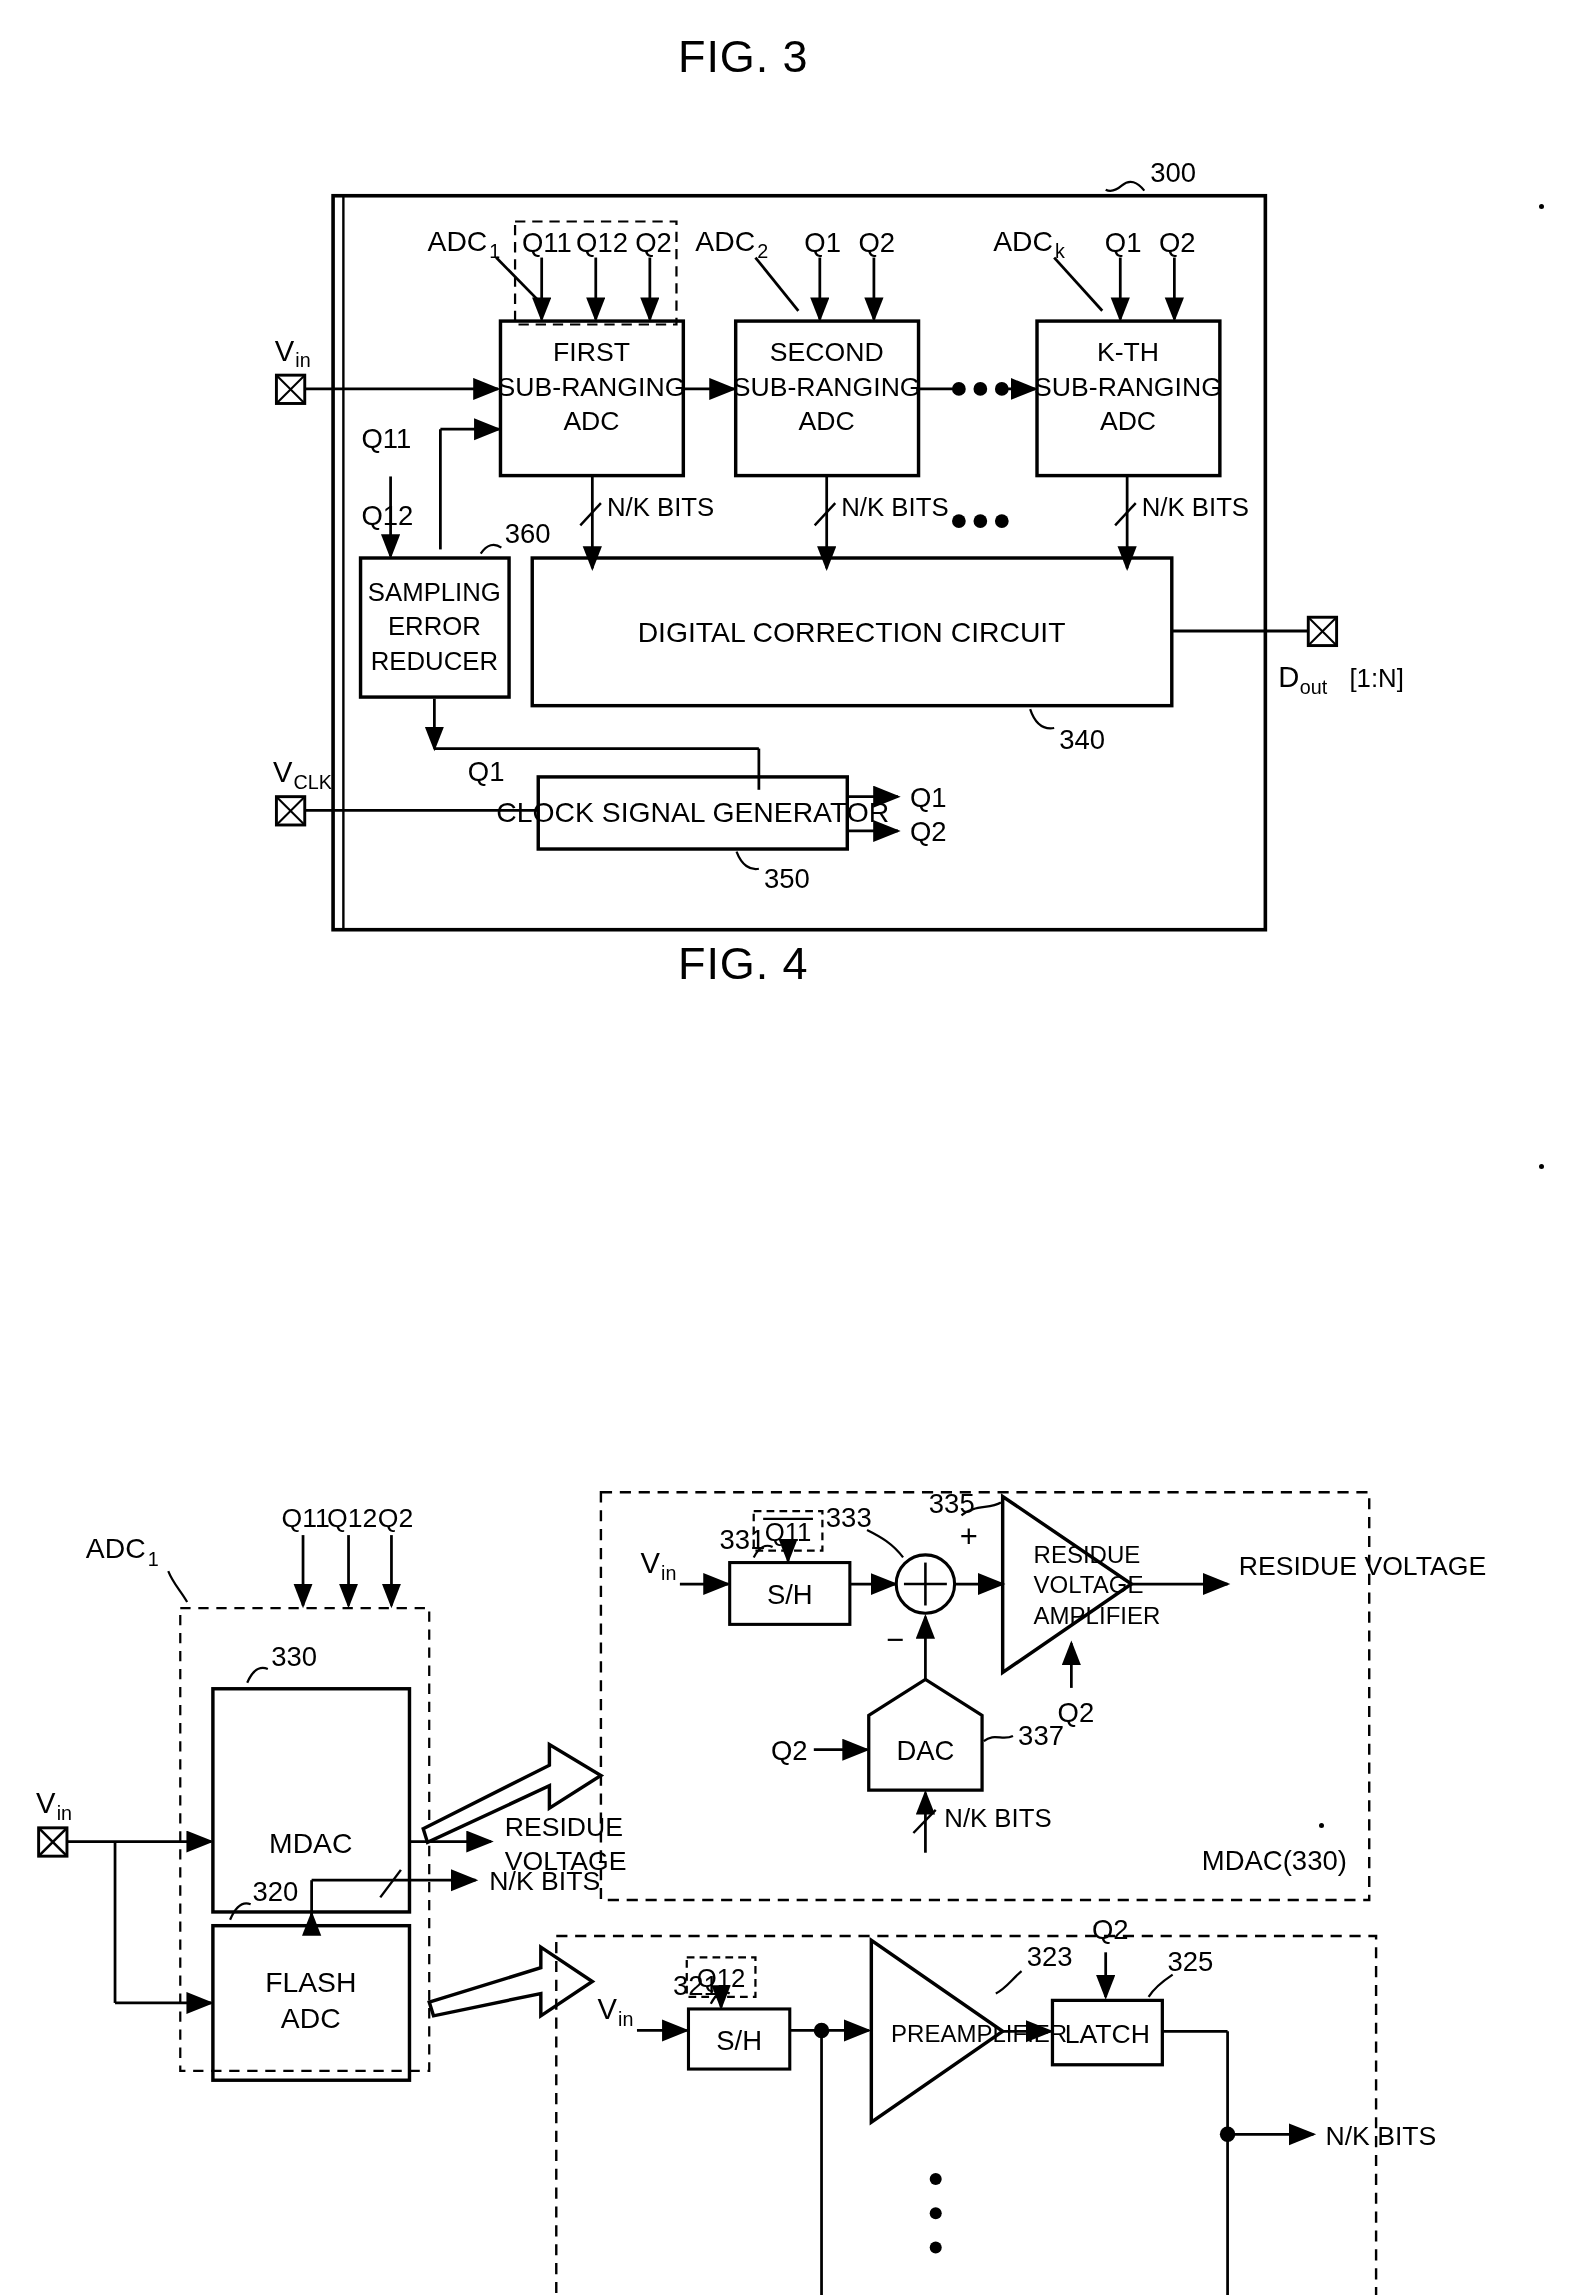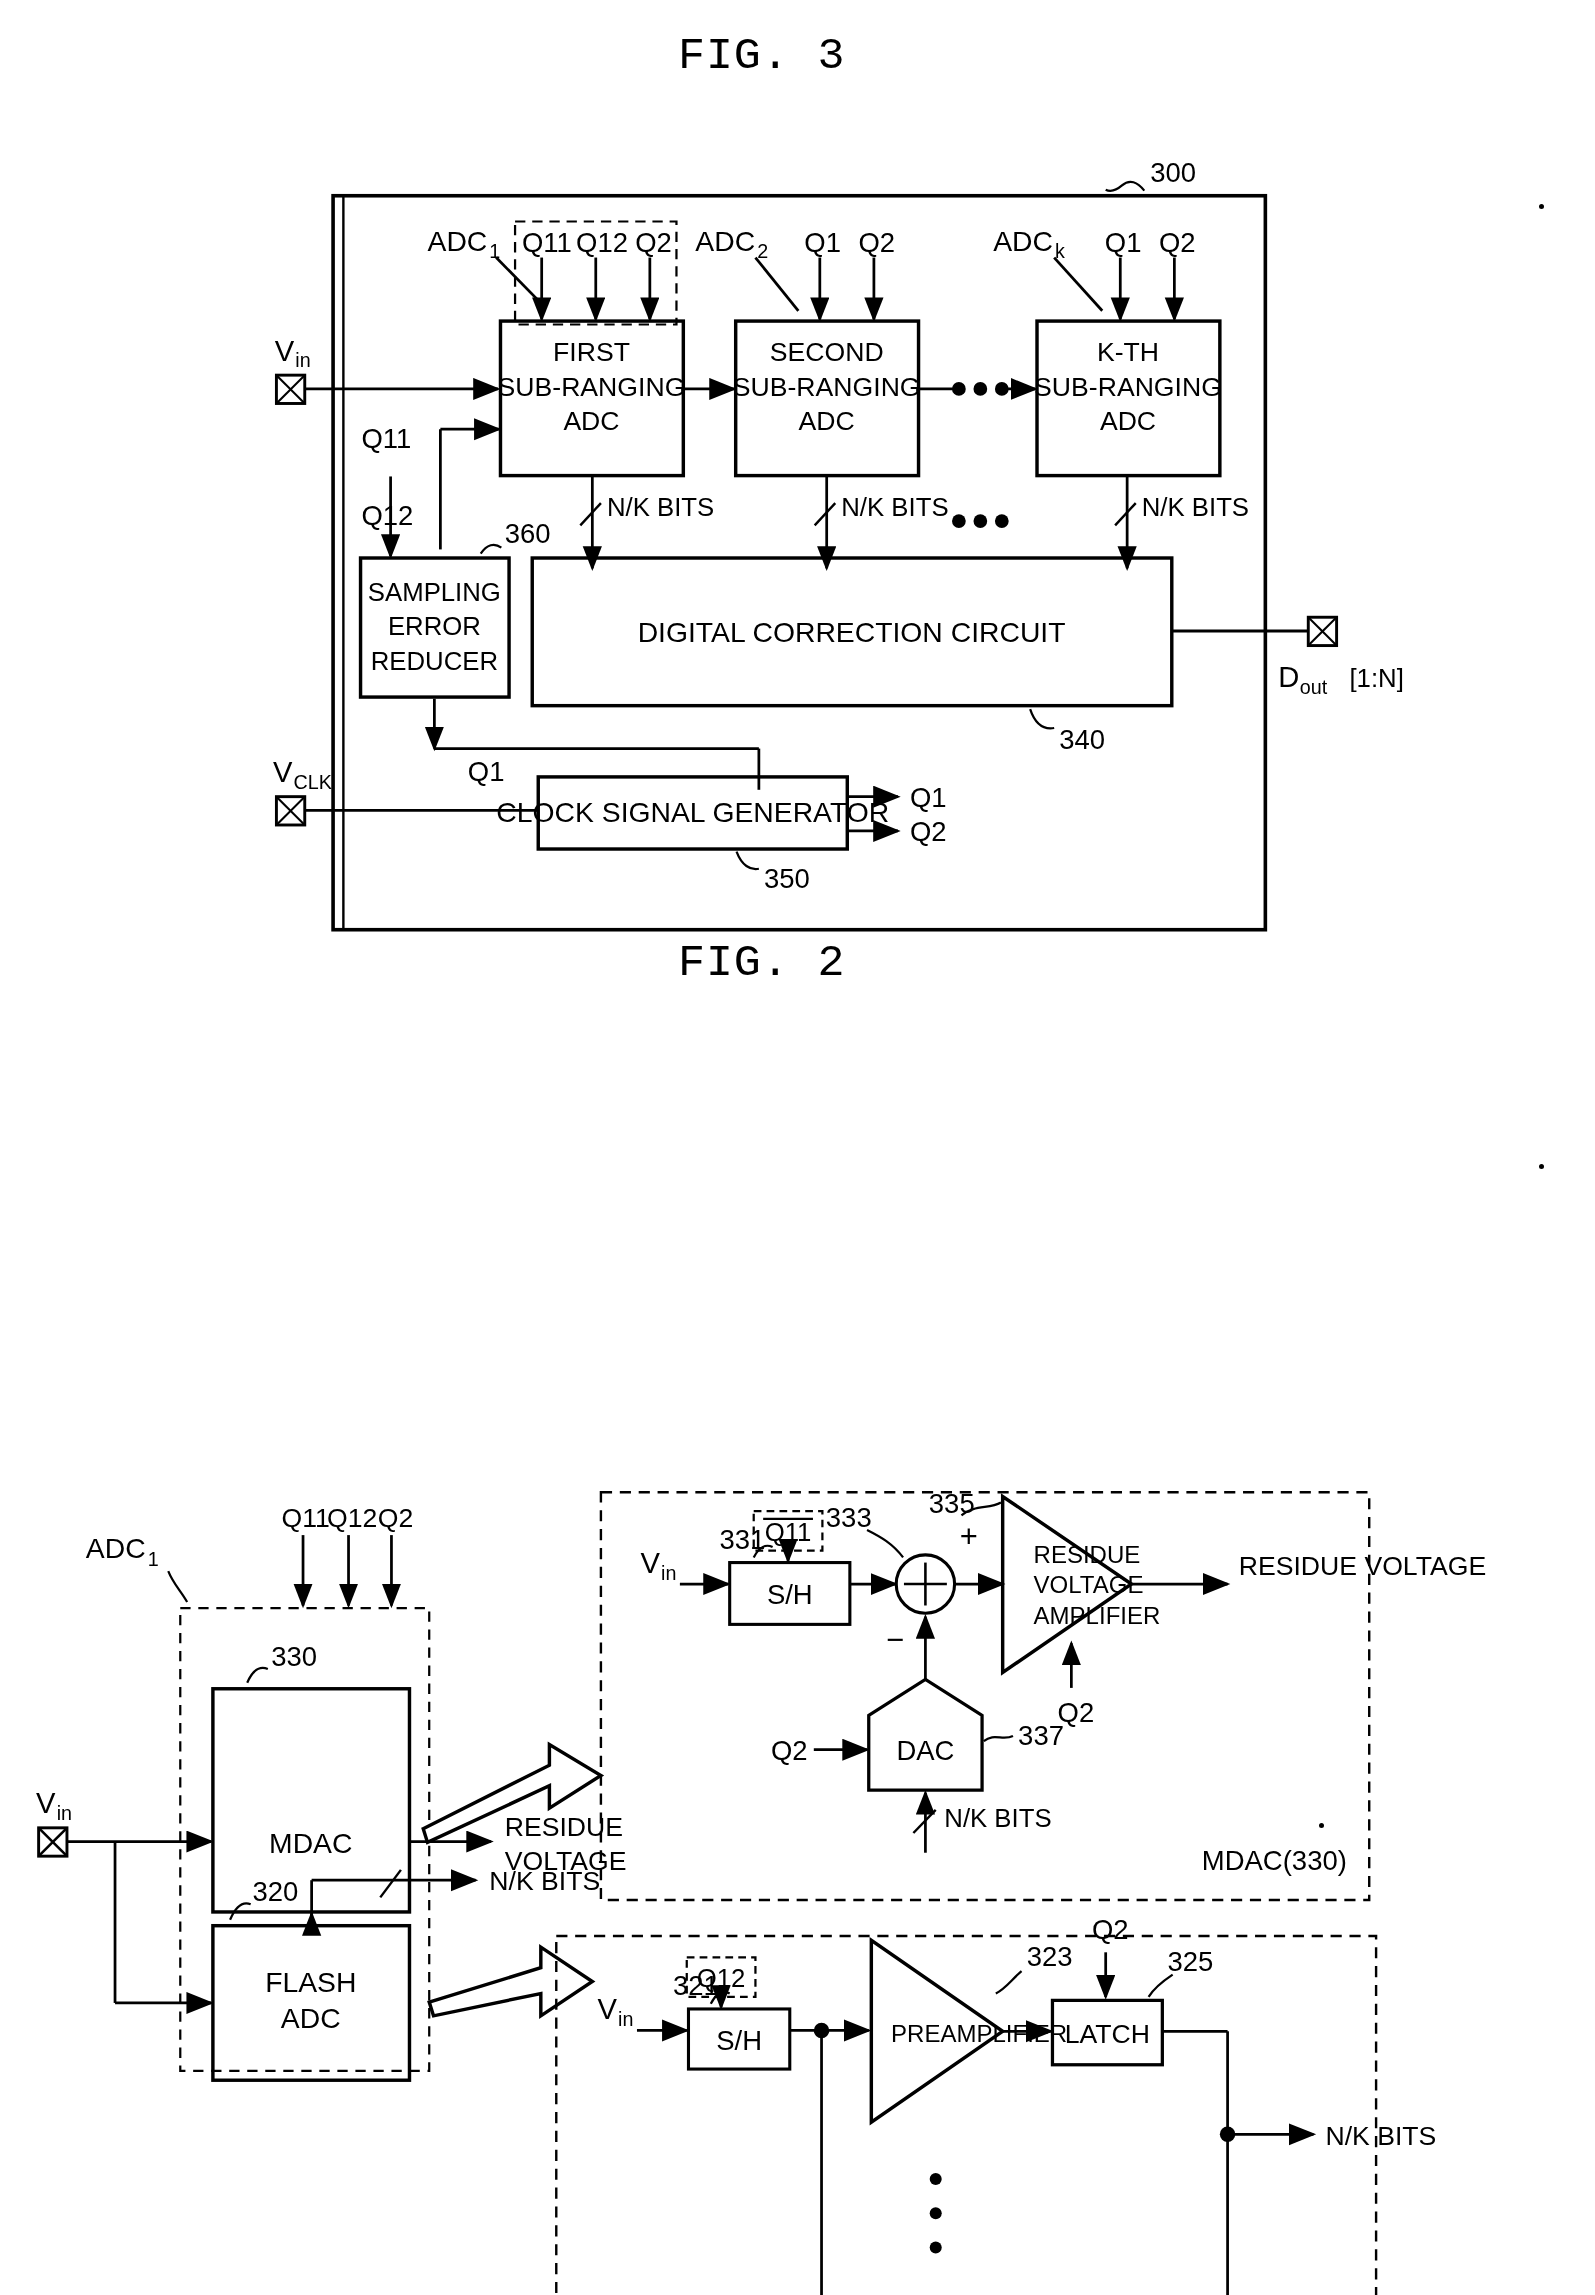--- a/index.html
+++ b/index.html
@@ -11,21 +11,21 @@
   #page{
     position:relative;
     width:1595px;
     height:2295px;
     background:#fff;
     overflow:hidden;
   }
   svg{display:block;position:absolute;top:0;left:0;}
   .figtitle{
     position:absolute;
-    font-family:Liberation Mono, monospace;
+    font-family:Liberation Sans, sans-serif;
     font-size:45px;
     letter-spacing:0.9px;
     white-space:nowrap;
   }
 </style>
 </head>
 <body>
 
 <div id="page">
 
@@ -197,21 +197,21 @@
       <text x="342" y="919" font-size="23">CLK</text>
 
       <text x="807" y="958" font-size="33" text-anchor="middle">CLOCK SIGNAL GENERATOR</text>
       <text x="890" y="1035" font-size="32">350</text>
 
       <text x="1060" y="940" font-size="32">Q1</text>
       <text x="1060" y="980" font-size="32">Q2</text>
     </g>
   </svg>
 
-  <div class="figtitle" style="left:678px; top:938px;">FIG. 2</div>
+  <div class="figtitle" style="left:678px; top:938px;">FIG. 4</div>
 
   <svg width="1595" height="1288" viewBox="0 0 1858 1500" style="top:1013px;left:0;">
     <defs>
       <marker id="bh" markerWidth="12" markerHeight="12" refX="9" refY="4" orient="auto">
         <path d="M0,0 L10,4 L0,8 z" fill="#000"></path>
       </marker>
       <marker id="bhs" markerWidth="10" markerHeight="10" refX="8" refY="3.5" orient="auto">
         <path d="M0,0 L9,3.5 L0,7 z" fill="#000"></path>
       </marker>
     </defs>

